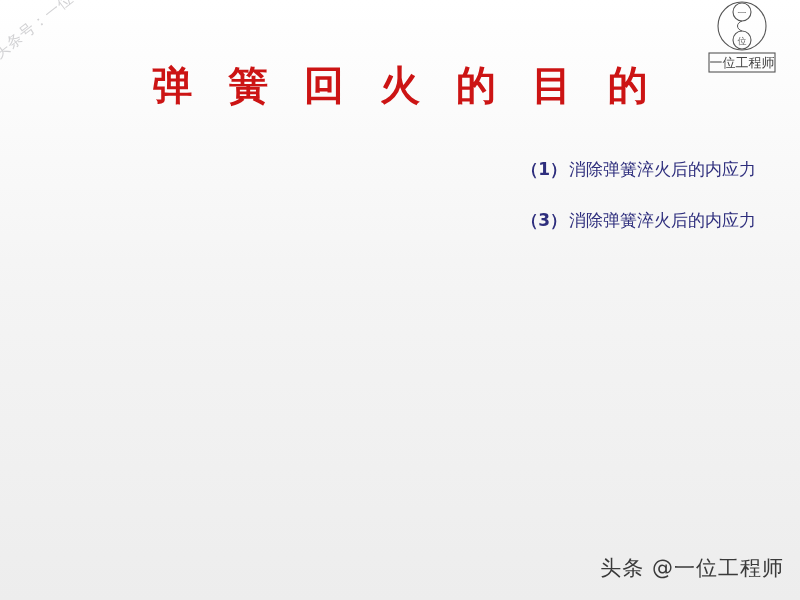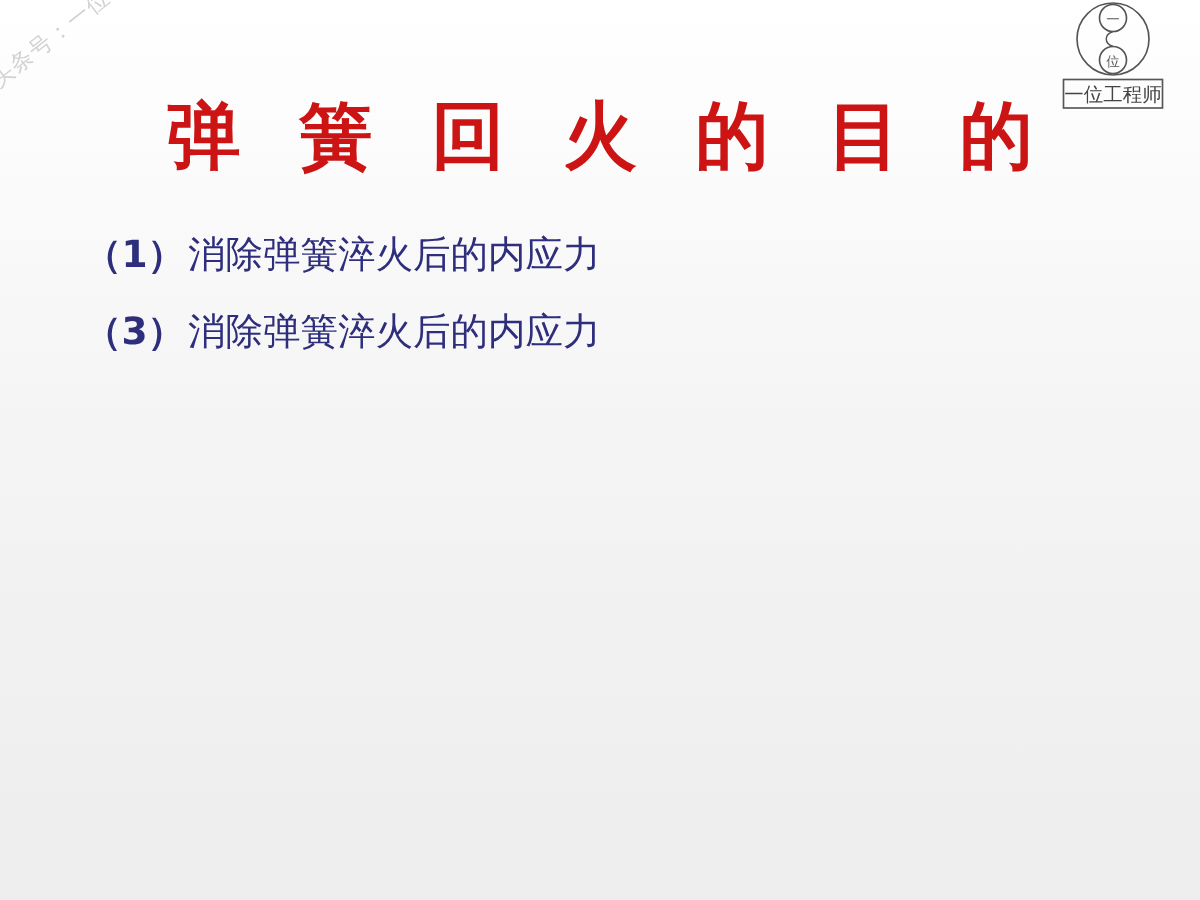--- a/index.html
+++ b/index.html
@@ -47,41 +47,42 @@
   .logo svg { display: block; }
 
   
   .title {
     position: absolute;
     top: 58px;
     left: 0;
     width: 800px;
     text-align: center;
     color: #cc1414;
-    font-size: 49px;
+    font-size: 40px;
     font-weight: bold;
     letter-spacing: 11px;
     text-indent: 11px;
     font-family: "DejaVu Sans", "Liberation Sans", sans-serif;
     white-space: nowrap;
   }
 
   
   .body-list {
     position: absolute;
     top: 144px;
     left: 56px;
     width: 700px;
   }
   .bullet-line {
     color: #2e2e7d;
-    font-size: 25px;
+    font-size: 17px;
     line-height: 51px;
     white-space: nowrap;
     font-family: "DejaVu Sans", "Liberation Sans", sans-serif;
+    text-align: right;
   }
   .bullet-num {
     font-weight: bold;
   }
   .bullet-text {
     margin-left: 2px;
   }
 
   
   .footer {
@@ -125,14 +126,15 @@
       <span class="bullet-num">（1）</span><span class="bullet-text">消除弹簧淬火后的内应力</span>
     </div>
 
 
     <div class="bullet-line">
       <span class="bullet-num">（3）</span><span class="bullet-text">消除弹簧淬火后的内应力</span>
     </div>
 
   </div>
 
+  <div class="footer">头条 @一位工程师</div>
 
 </div>
 
 </body></html>

